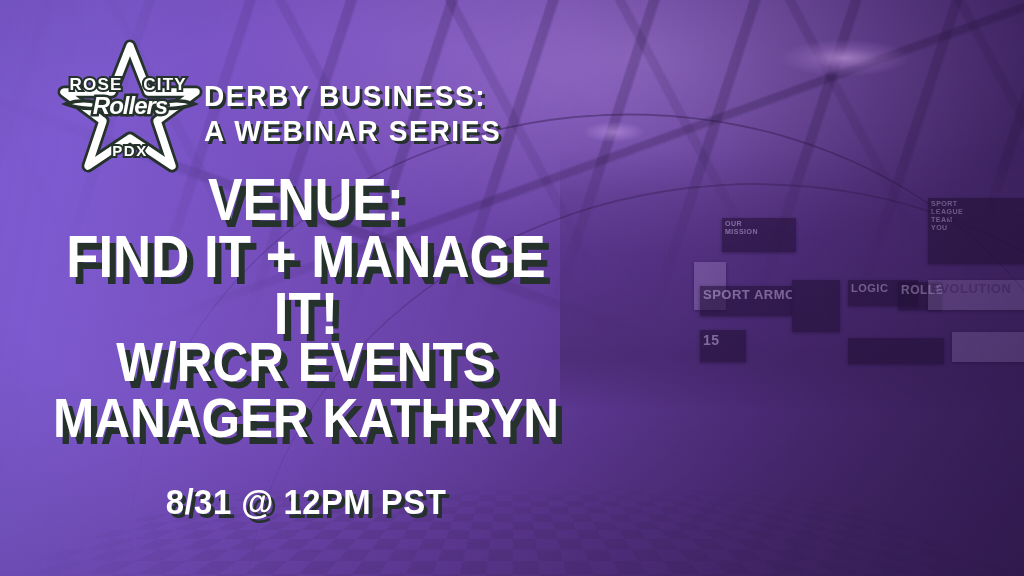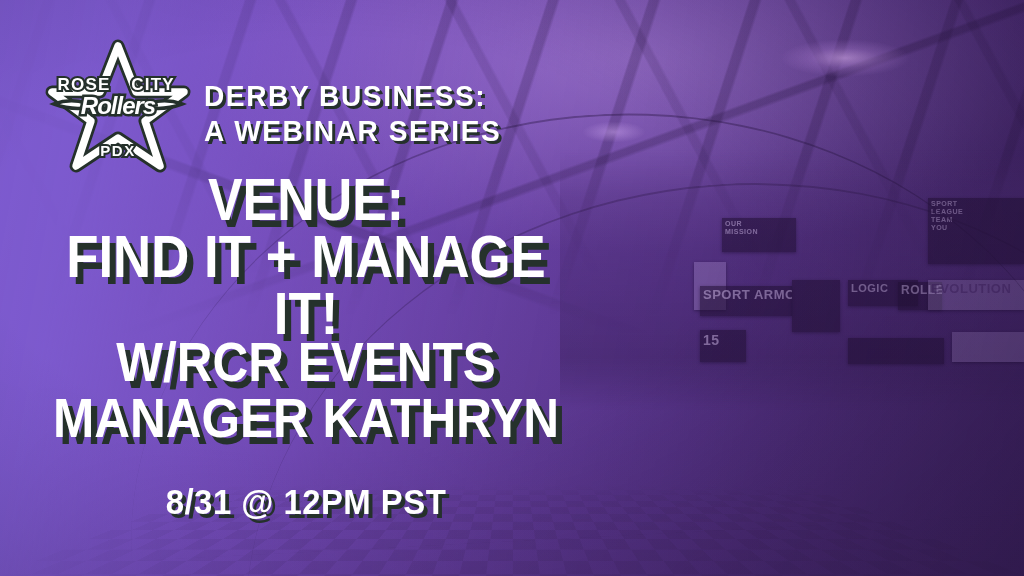--- a/index.html
+++ b/index.html
@@ -149,21 +149,21 @@
   .bg-vignette {
     background: radial-gradient(ellipse 88% 88% at 34% 42%, rgba(0,0,0,0) 40%, rgba(28,12,46,0.28) 100%);
   }
 
   
   .content { position: absolute; inset: 0; }
 
   
   .logo {
     position: absolute;
-    left: 50px;
+    left: 62px;
     top: 42px;
     width: 136px;
     height: 125px;
   }
   .logo svg { display: block; width: 100%; height: 100%; overflow: visible; }
 
   
   .series-title {
     position: absolute;
     left: 204px;

